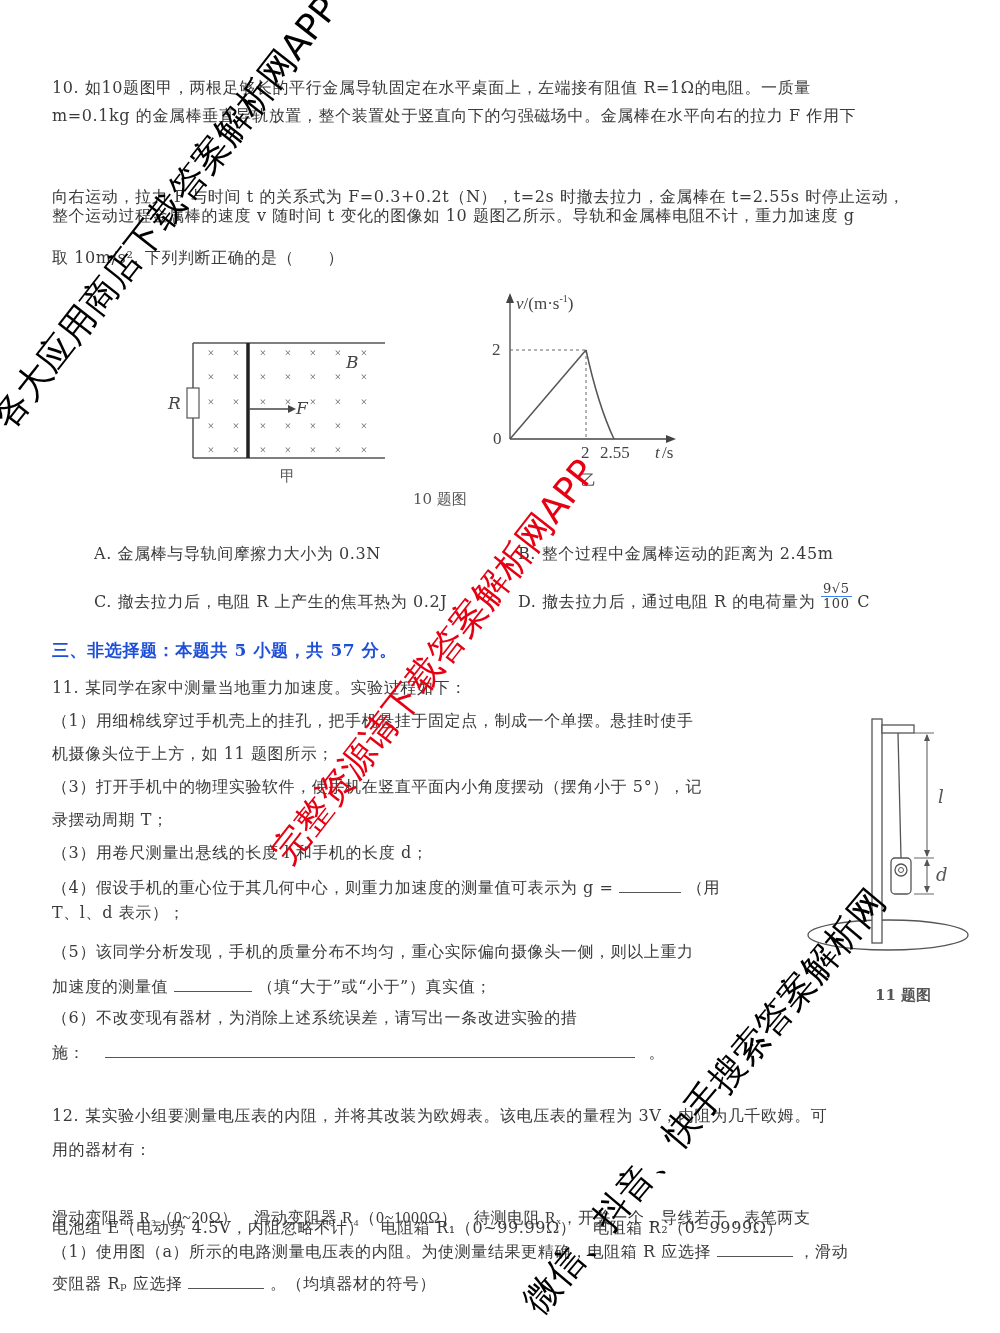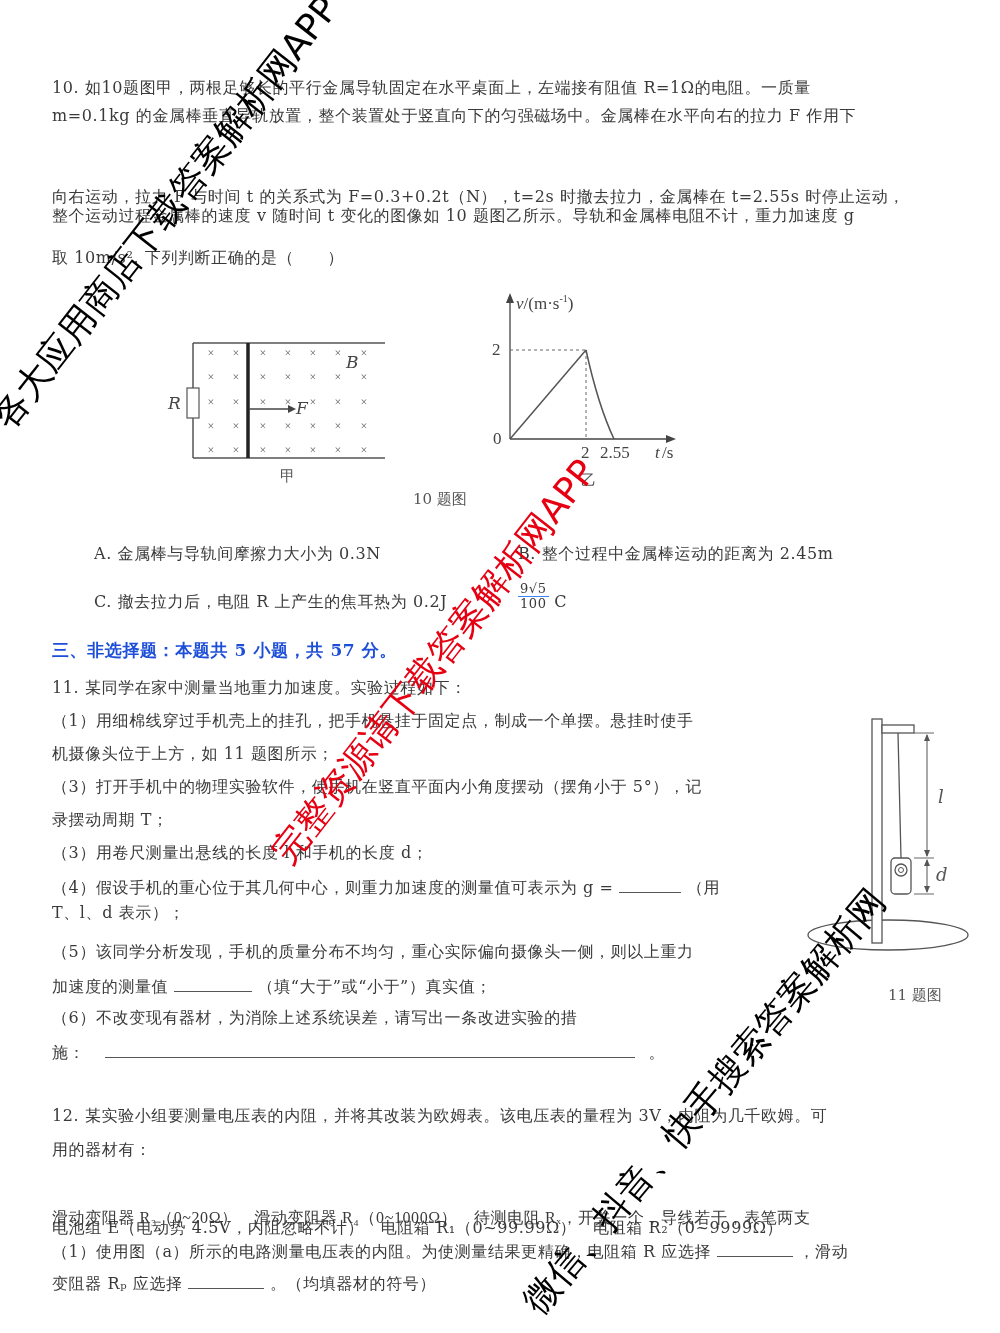--- a/index.html
+++ b/index.html
@@ -121,20 +121,21 @@
   <span class="fig-label" style="left:101px; top:186px;">乙</span>
 </div>
 
 <div class="fig-label" style="left:413px; top:490px;">10 题图</div>
 
 <div>
   <div class="line" style="top:544px; left:94px;">A. 金属棒与导轨间摩擦力大小为 0.3N</div>
   <div class="line" style="top:544px; left:518px;">B. 整个过程中金属棒运动的距离为 2.45m</div>
   <div class="line" style="top:592px; left:94px;">C. 撤去拉力后，电阻 R 上产生的焦耳热为 0.2J</div>
   <div class="line" style="top:592px; left:518px;">
+    <span>D. 撤去拉力后，通过电阻 R 的电荷量为</span>
     <span class="frac" style="margin-top:-12px;">
       <span class="num">9√5</span>
       <span>100</span>
     </span>
     <span>C</span>
   </div>
 </div>
 
 <div class="line bold" style="top:640px; left:52px;">三、非选择题：本题共 5 小题，共 57 分。</div>
 
@@ -185,21 +186,21 @@
     <line x1="114" y1="194" x2="134" y2="194" stroke="#666" stroke-width="1"></line>
     <line x1="127" y1="35" x2="127" y2="156" stroke="#555" stroke-width="1"></line>
     <polygon points="124,41 127,34 130,41" fill="#555"></polygon>
     <polygon points="124,150 127,157 130,150" fill="#555"></polygon>
     <line x1="127" y1="160" x2="127" y2="192" stroke="#555" stroke-width="1"></line>
     <polygon points="124,166 127,159 130,166" fill="#555"></polygon>
     <polygon points="124,186 127,193 130,186" fill="#555"></polygon>
   </svg>
   <span class="fig-label" style="left:138px; top:86px; font-style:italic; font-size:18px;">l</span>
   <span class="fig-label" style="left:136px; top:164px; font-style:italic; font-size:18px;">d</span>
-  <span class="fig-label" style="left:88px; top:286px;">11 题图</span>
+  <span class="fig-label" style="left:75px; top:286px;font-weight:bold;">11 题图</span>
 </div>
 
 <div>
   <div class="line" style="top:1106px;">12. 某实验小组要测量电压表的内阻，并将其改装为欧姆表。该电压表的量程为 3V，内阻为几千欧姆。可</div>
   <div class="line" style="top:1140px;">用的器材有：</div>
   <div class="line" style="top:1174px;margin-top:44px;">电池组 E（电动势 4.5V，内阻忽略不计）　电阻箱 R₁（0~99.99Ω）　电阻箱 R₂（0~9999Ω）</div>
   <div class="line" style="top:1208px;font-family:Liberation Serif, serif;">滑动变阻器 R₃（0~20Ω）　滑动变阻器 R₄（0~1000Ω）　待测电阻 Rₓ，开关一个，导线若干，表笔两支</div>
   <div class="line" style="top:1240px;">
     <span>（1）使用图（a）所示的电路测量电压表的内阻。为使测量结果更精确，电阻箱 R 应选择</span>
     <span class="blank" style="width:76px;"></span>

